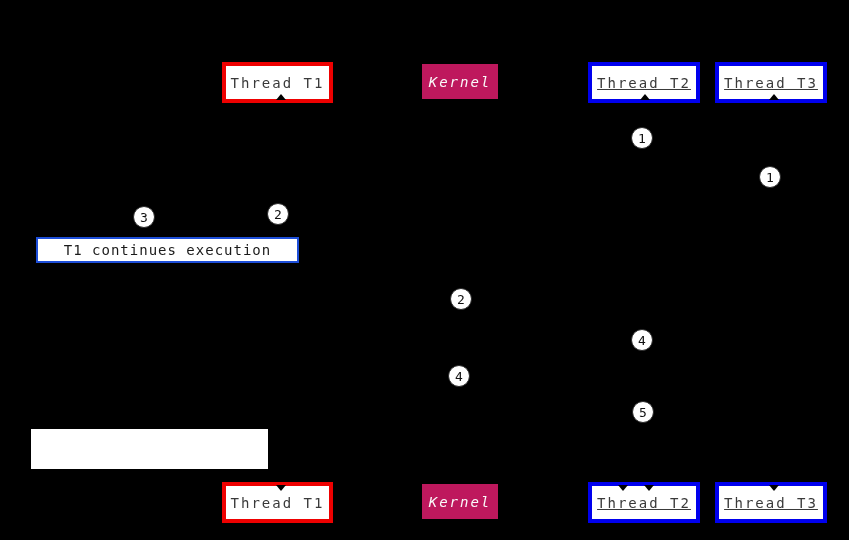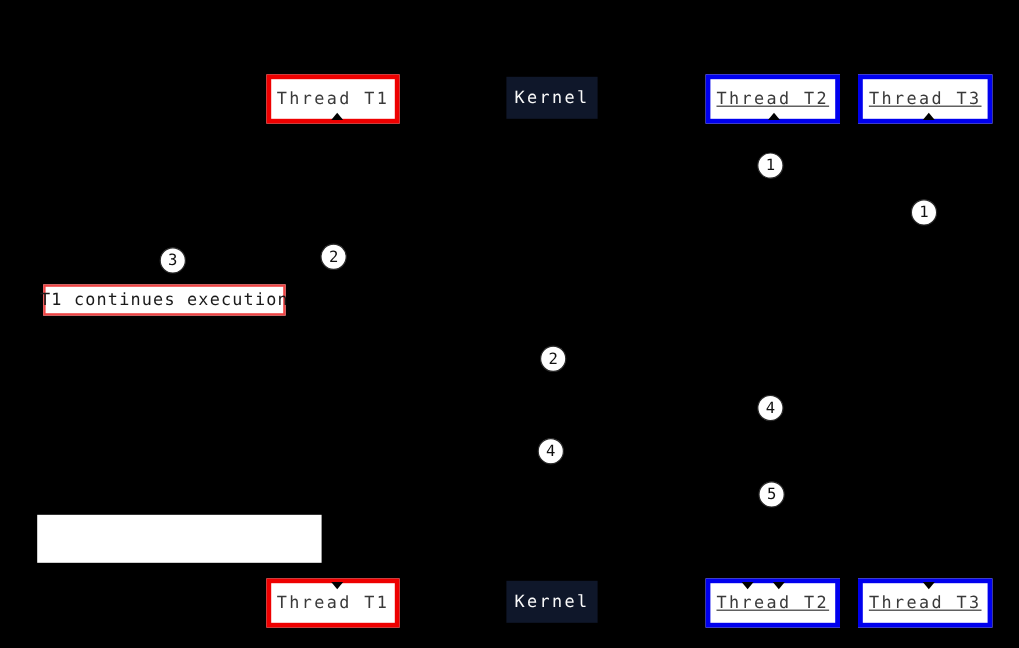--- a/index.html
+++ b/index.html
@@ -23,46 +23,47 @@
     justify-content: center;
     box-sizing: border-box;
     font-size: 14px;
     letter-spacing: 2px;
     color: #3a3a3a;
     white-space: nowrap;
   }
   .box.red-outline   { border: 4px solid #ee0000; }
   .box.blue-outline  { border: 4px solid #0000ee; text-decoration: underline; }
   .box.blue-solid {
-    background: #0f172a;
+    background: #be185d;
     color: #fafafa;
     border: none;
+    font-style: italic;
   }
   .marker {
     position: absolute;
     width: 22px;
     height: 22px;
     border-radius: 50%;
     background: #ffffff;
     border: 1px solid #2a2a2a;
     box-sizing: border-box;
     display: flex;
     align-items: center;
     justify-content: center;
     font-size: 13px;
     color: #111111;
   }
   .annotation {
     position: absolute;
     left: 36px;
     top: 237px;
-    width: 202px;
+    width: 263px;
     height: 26px;
     background: #ffffff;
-    border: 2px solid #ef4444;
+    border: 2px solid #1d4ed8;
     box-sizing: border-box;
     display: flex;
     align-items: center;
     justify-content: center;
     font-size: 14px;
     letter-spacing: 1px;
     color: #1a1a1a;
     white-space: nowrap;
   }
   .blank-rect {

